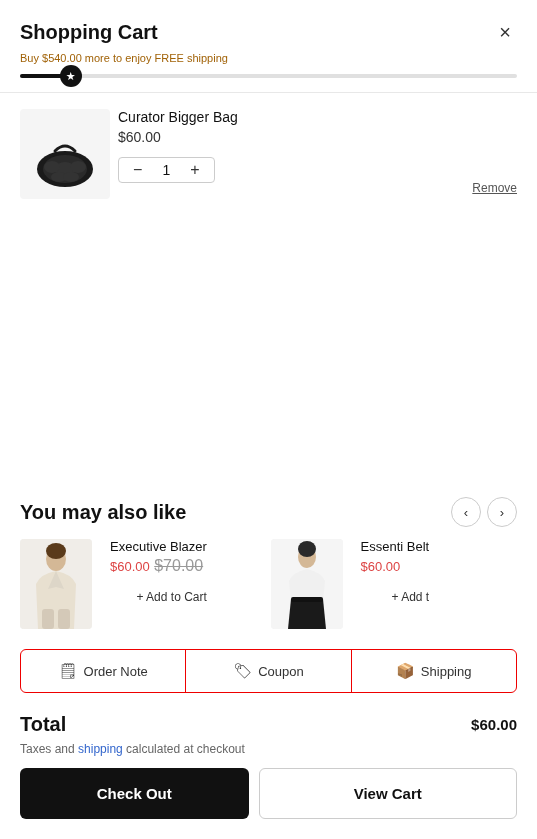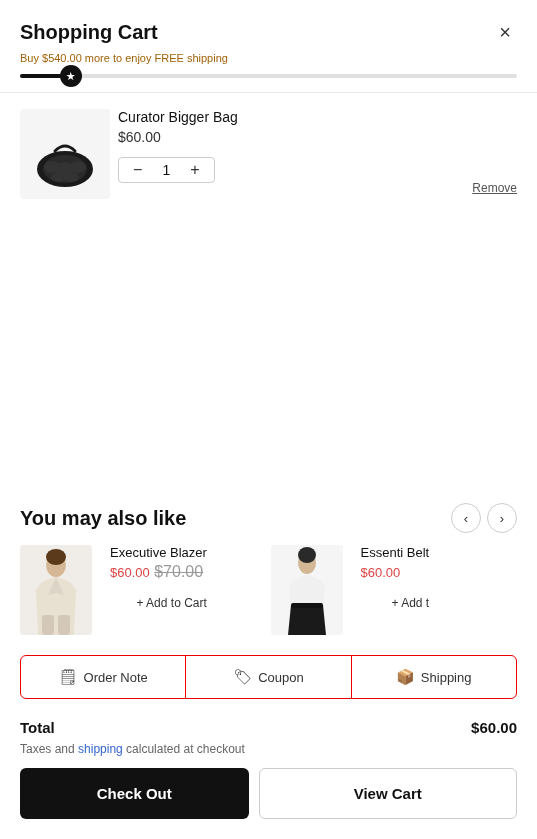--- a/index.html
+++ b/index.html
@@ -262,21 +262,21 @@
     .action-icon {
       font-size: 15px;
     }
     .total-section {
       padding: 10px 20px 4px 20px;
       display: flex;
       justify-content: space-between;
       align-items: center;
     }
     .total-label {
-      font-size: 15px;
+      font-size: 20px;
       font-weight: 600;
       color: #111;
     }
     .total-amount {
       font-size: 15px;
       font-weight: 600;
       color: #111;
     }
     .tax-note {
       padding: 2px 20px 12px 20px;

